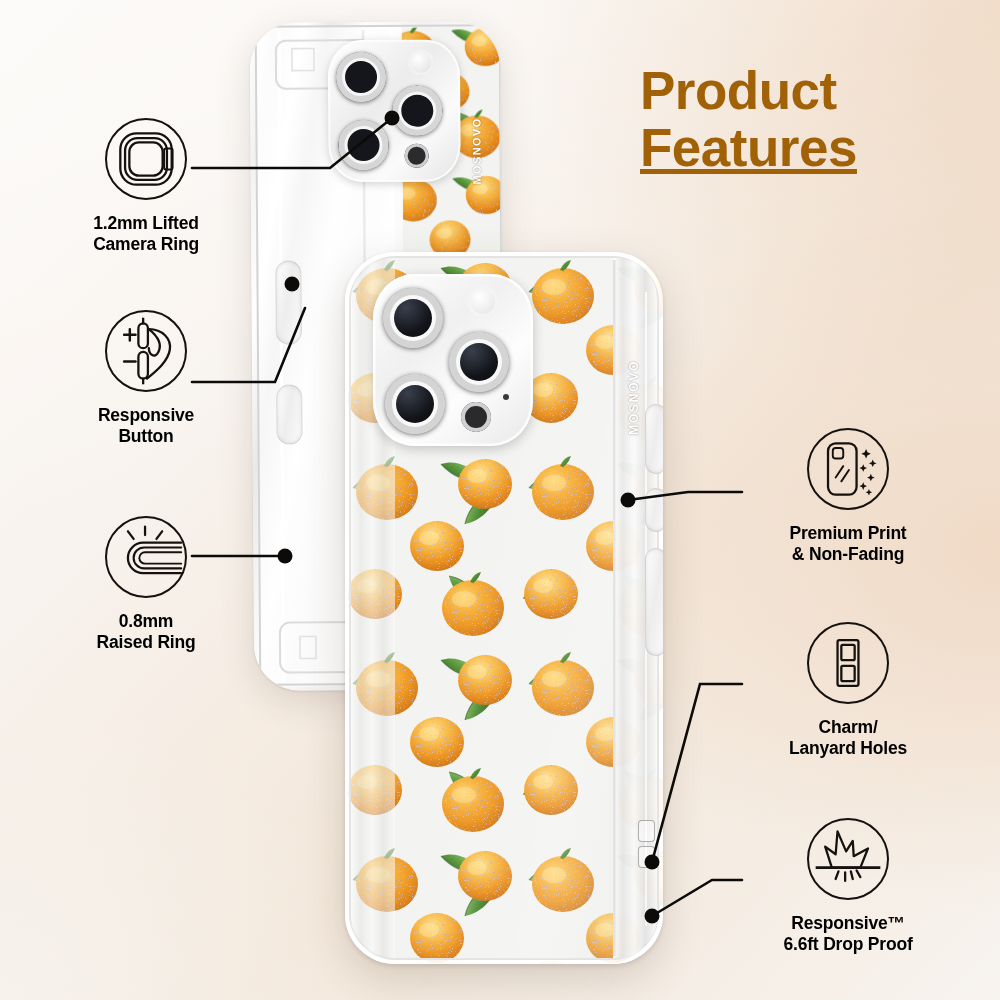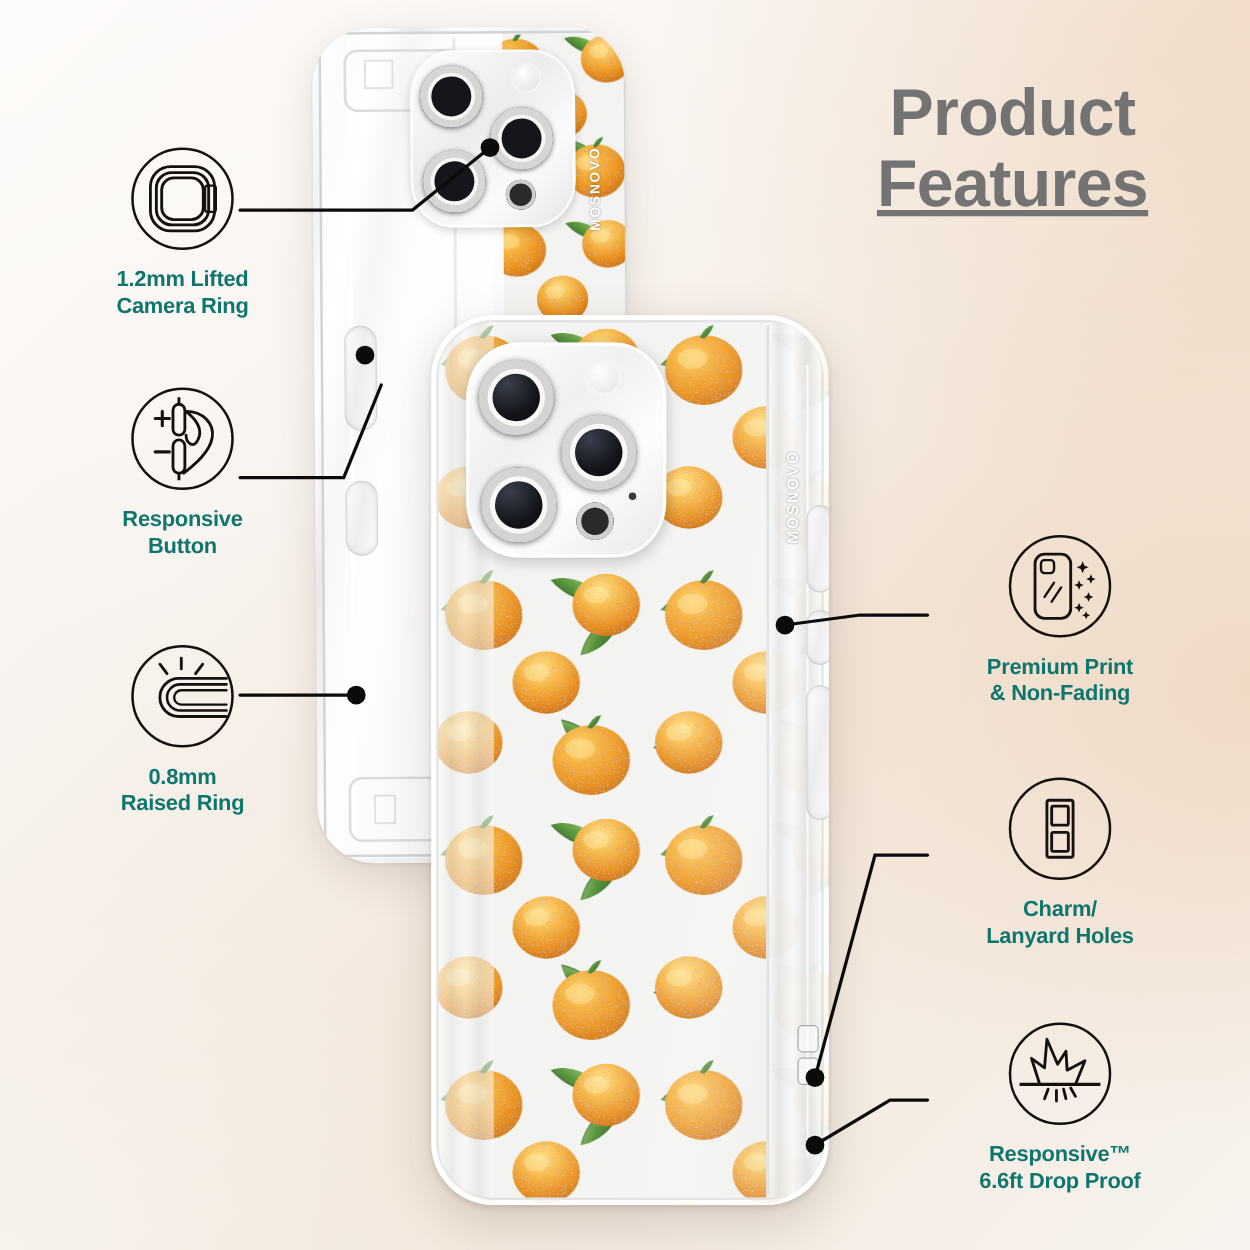--- a/index.html
+++ b/index.html
@@ -20,37 +20,37 @@
   #bg2 {
     position:absolute; inset:0;
     background:linear-gradient(160deg, rgba(255,255,255,.45) 0%, rgba(255,255,255,0) 42%);
   }
 
   .stage { position:absolute; inset:0; }
 
   
   #title {
     position:absolute; left:640px; top:62px; width:340px;
-    text-align:center;
+    text-align:left;
     font-size:53px; line-height:1.08; font-weight:bold;
-    color:#737373; letter-spacing:-.5px;
+    color:#a16207; letter-spacing:-.5px;
   }
   #title .l2 { display:block;text-decoration:underline; }
 
   
   .feature { position:absolute; width:200px; text-align:center; }
   .badge {
     width:82px; height:82px; border-radius:50%;
     border:2.4px solid #14110e; margin:0 auto;
     position:relative; background:transparent;
   }
   .badge svg { position:absolute; inset:0; width:100%; height:100%; }
   .flabel {
     margin-top:13px; font-size:17.5px; font-weight:bold;
-    line-height:1.22; color:#0f766e; letter-spacing:-.2px;
+    line-height:1.22; color:#000000; letter-spacing:-.2px;
     white-space:pre-line;
   }
 
   #f-camera   { left:46px;  top:118px; }
   #f-button   { left:46px;  top:310px; }
   #f-bezel    { left:46px;  top:516px; }
   #f-print    { left:748px; top:428px; }
   #f-charm    { left:748px; top:622px; }
   #f-drop     { left:748px; top:818px; }
 

